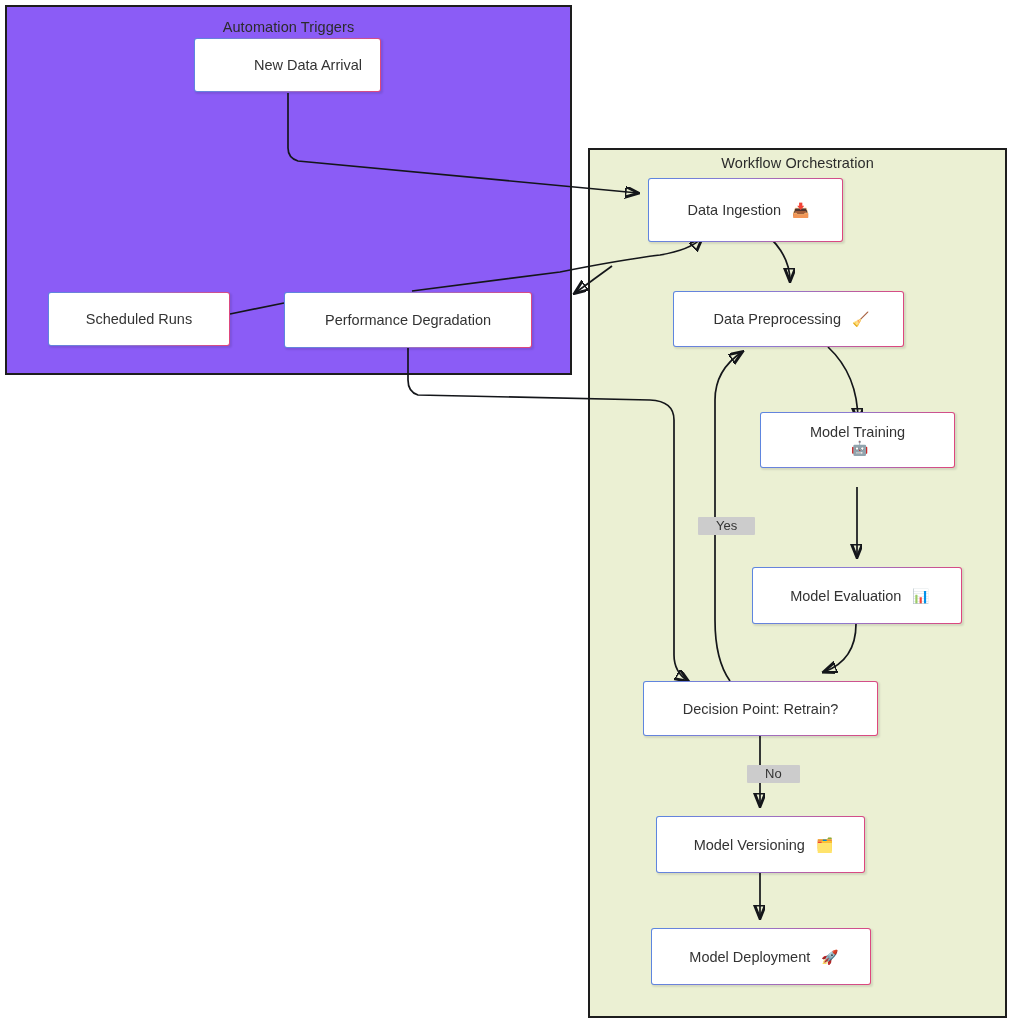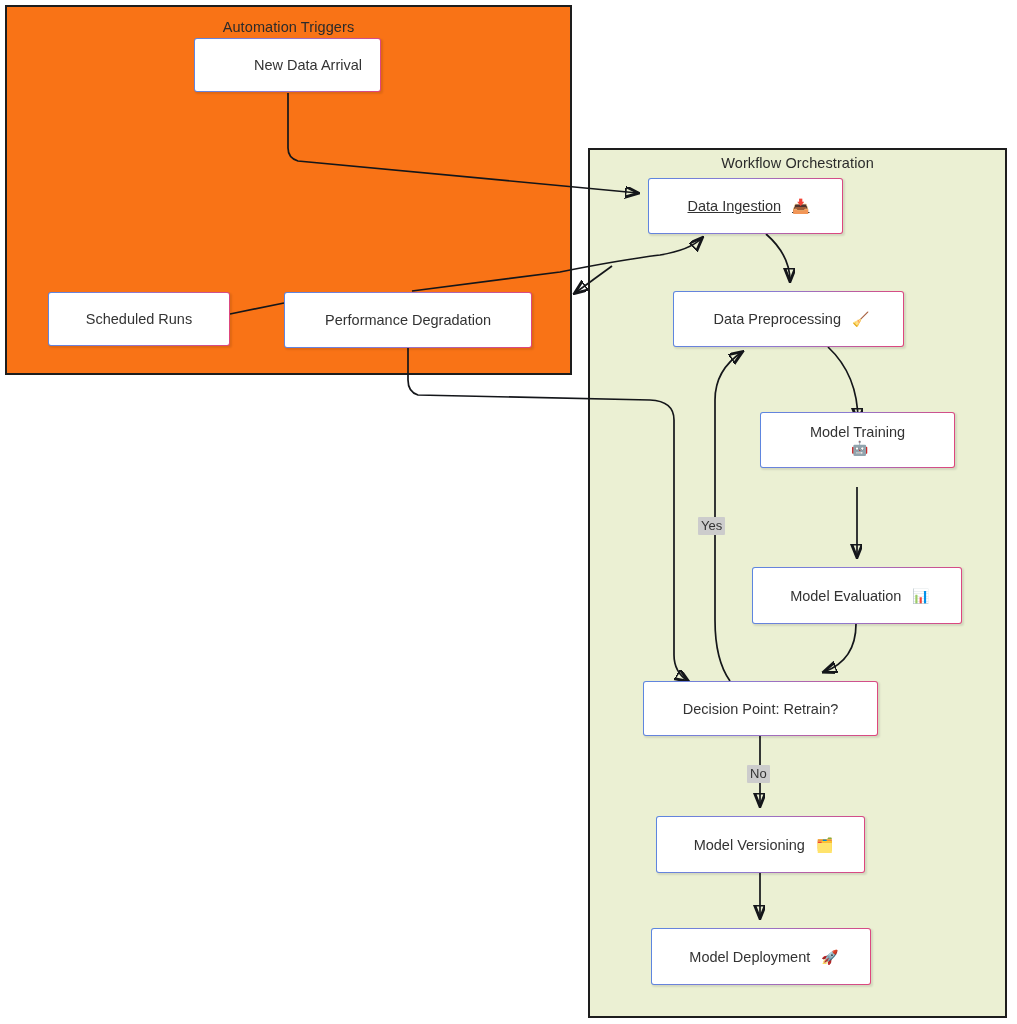--- a/index.html
+++ b/index.html
@@ -5,21 +5,21 @@
   html,body{margin:0;padding:0;background:#ffffff;}
   body{width:1017px;height:1024px;position:relative;overflow:hidden;
        font-family:"Liberation Sans","DejaVu Sans",sans-serif;}
   #stage{position:absolute;left:0;top:0;width:1017px;height:1024px;}
 
   
   .cluster{position:absolute;box-sizing:border-box;border:2.5px solid #1d1d1d;}
   .cluster-title{position:absolute;left:0;right:0;text-align:center;
       font-size:14.5px;color:#2b2b2b;letter-spacing:.1px;}
 
-  #cluster-triggers{left:5px;top:5px;width:567px;height:370px;background:#f97316;}
+  #cluster-triggers{left:5px;top:5px;width:567px;height:370px;background:#8b5cf6;}
   #cluster-triggers .cluster-title{top:12px;}
   #cluster-workflow{left:588px;top:148px;width:419px;height:870px;background:#ebf0d3;text-decoration:underline;}
   #cluster-workflow .cluster-title{top:5px;}
 
   
   .node{position:absolute;box-sizing:border-box;background:#ffffff;
         border-radius:3px;display:flex;align-items:center;justify-content:center;
         font-size:14.5px;color:#333333;white-space:nowrap;
         box-shadow:1.5px 1.5px 2px rgba(0,0,0,.10);
         border:1.6px solid transparent;
@@ -27,31 +27,31 @@
                          linear-gradient(100deg,#5b86e0 0%,#8e7ad0 45%,#e0457b 100%);
         background-origin:border-box;
         background-clip:padding-box,border-box;}
   .node .lbl{padding:0 6px;}
   .emo{font-family:"DejaVu Sans",sans-serif;font-size:14px;margin-left:5px;}
 
   #n-newdata{left:194px;top:38px;width:187px;height:54px;padding-left:41px;}
   #n-sched{left:48px;top:292px;width:182px;height:54px;}
   #n-perf{left:284px;top:292px;width:248px;height:56px;}
 
-  #n-ingest{left:648px;top:178px;width:195px;height:56px;text-decoration:underline;}
+  #n-ingest{left:648px;top:178px;width:195px;height:64px;}
   #n-prep{left:673px;top:291px;width:231px;height:56px;}
   #n-train{left:760px;top:412px;width:195px;height:56px;flex-direction:column;}
   #n-eval{left:752px;top:567px;width:210px;height:57px;}
   #n-decide{left:643px;top:681px;width:235px;height:55px;}
   #n-version{left:656px;top:816px;width:209px;height:57px;}
   #n-deploy{left:651px;top:928px;width:220px;height:57px;}
 
   
   .edge-label{position:absolute;background:#cccccc;color:#333333;
-      font-size:13px;padding:1px 3px;border-radius:1px;line-height:1.25;}
+      font-size:13px;padding:1px 18px;border-radius:1px;line-height:1.25;}
   #el-yes{left:698px;top:517px;}
   #el-no{left:747px;top:765px;text-align:center;}
 
   svg#edges{position:absolute;left:0;top:0;width:1017px;height:1024px;
             pointer-events:none;overflow:visible;}
   svg#edges path{fill:none;stroke:#14161a;stroke-width:1.7px;}
 </style>
 </head>
 <body>
 

